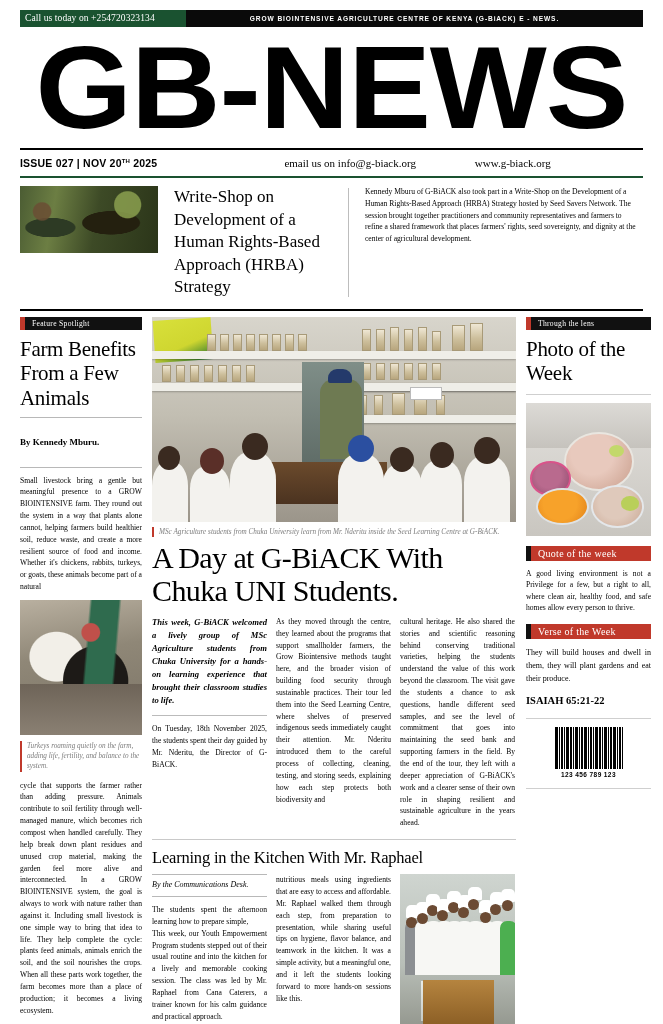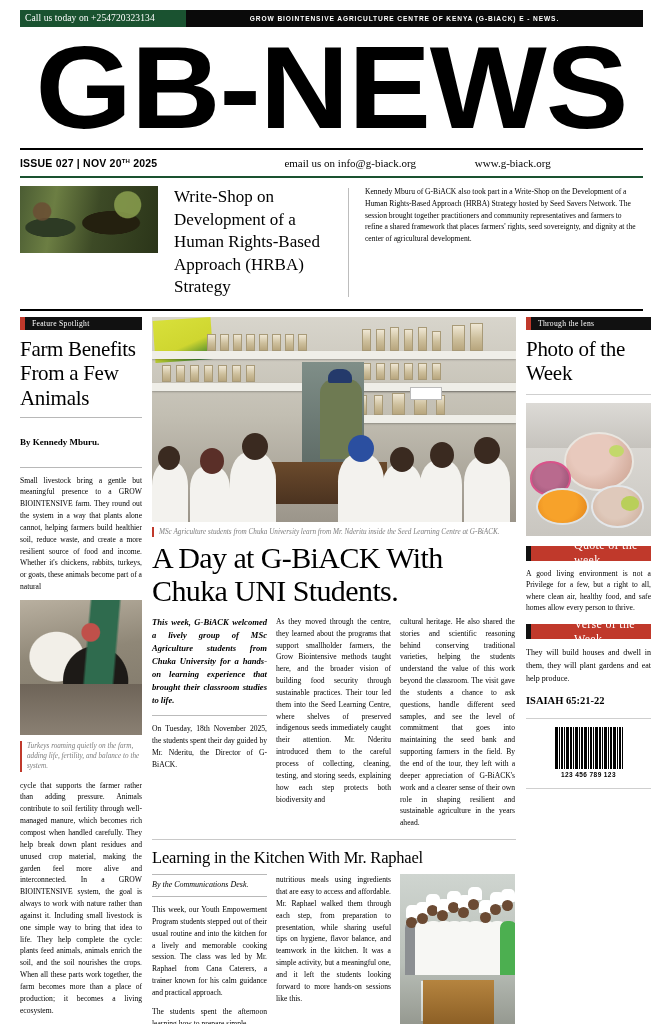--- a/index.html
+++ b/index.html
@@ -98,21 +98,21 @@
     display: flex; align-items: center;
     background: #111; height: 13px; margin-bottom: 7px;
   }
   .kicker-bar { width: 5px; height: 13px; background: #c0392b; flex: none; }
   .kicker-text {
     color: #fff; font-family: "Liberation Serif", serif;
     font-size: 7.6px; padding-left: 7px; letter-spacing: .3px;
   }
   .kicker.red { background: #c0392b; height: 15px; }
   .kicker.red .kicker-bar { background: #111; height: 15px; }
-  .kicker.red .kicker-text { font-size: 12px; margin-left: 36px; }
+  .kicker.red .kicker-text { font-size: 10px; }
 
   .headline-lg {
     font-size: 21px; line-height: 1.17; letter-spacing: -.3px;
     margin-bottom: 7px;
   }
   .byline {
     font-family: "Liberation Serif", serif;
     font-weight: bold; font-size: 9px; line-height: 1.35;
     border-top: 1px solid #b8b8b8; border-bottom: 1px solid #b8b8b8;
     padding: 18px 0; margin-bottom: 7px;
@@ -388,22 +388,22 @@
           <div class="body-sm">cultural heritage. He also shared the stories and scientific reasoning behind conserving traditional varieties, helping the students understand the value of this work beyond the classroom. The visit gave the students a chance to ask questions, handle different seed samples, and see the level of commitment that goes into maintaining the seed bank and supporting farmers in the field. By the end of the tour, they left with a deeper appreciation of G-BiACK's work and a clearer sense of their own role in shaping resilient and sustainable agriculture in the years ahead.</div>
         </div>
       </div>
 
       <div class="sep-rule"></div>
 
       <div class="headline-md">Learning in the Kitchen With Mr. Raphael</div>
       <div style="display:flex; gap:9px;">
         <div style="width:115px;">
           <div class="byline-it">By the Communications Desk.</div>
+          <div class="body-sm" style="margin-top:7px;">The students spent the afternoon learning how to prepare simple,</div>
           <div class="body-sm">This week, our Youth Empowerment Program students stepped out of their usual routine and into the kitchen for a lively and memorable cooking session. The class was led by Mr. Raphael from Cana Caterers, a trainer known for his calm guidance and practical approach.</div>
-          <div class="body-sm" style="margin-top:7px;">The students spent the afternoon learning how to prepare simple,</div>
         </div>
         <div style="width:115px;">
           <div class="body-sm">nutritious meals using ingredients that are easy to access and affordable. Mr. Raphael walked them through each step, from preparation to presentation, while sharing useful tips on hygiene, flavor balance, and teamwork in the kitchen. It was a simple activity, but a meaningful one, and it left the students looking forward to more hands-on sessions like this.</div>
         </div>
         <div style="width:115px;">
           <div class="kitchen-photo">
             <div class="chef" style="left:4%;  background:#8c8f92;"></div>
             <div class="chef-hat" style="left:5%;  top:19%;"></div>
             <div class="chef-face" style="left:5.5%; top:26%;"></div>
             <div class="chef" style="left:13%;"></div>
@@ -464,21 +464,21 @@
       <div class="kicker red">
         <span class="kicker-bar"></span>
         <span class="kicker-text">Quote of the week</span>
       </div>
       <div class="quote-text">A good living environment is not a Privilege for a few, but a right to all, where clean air, healthy food, and safe homes allow every person to thrive.</div>
 
       <div class="kicker red">
         <span class="kicker-bar"></span>
         <span class="kicker-text">Verse of the Week</span>
       </div>
-      <div class="verse-text">They will build houses and dwell in them, they will plant gardens and eat help produce.</div>
+      <div class="verse-text">They will build houses and dwell in them, they will plant gardens and eat their produce.</div>
       <div class="verse-ref">ISAIAH 65:21-22</div>
       <div class="hr-light"></div>
 
       <div class="barcode">
         <i style="width:3px"></i>
           <i style="width:1px"></i>
           <i style="width:2px"></i>
           <i style="width:1px"></i>
         <i style="width:3px"></i>
           <i style="width:2px"></i>

